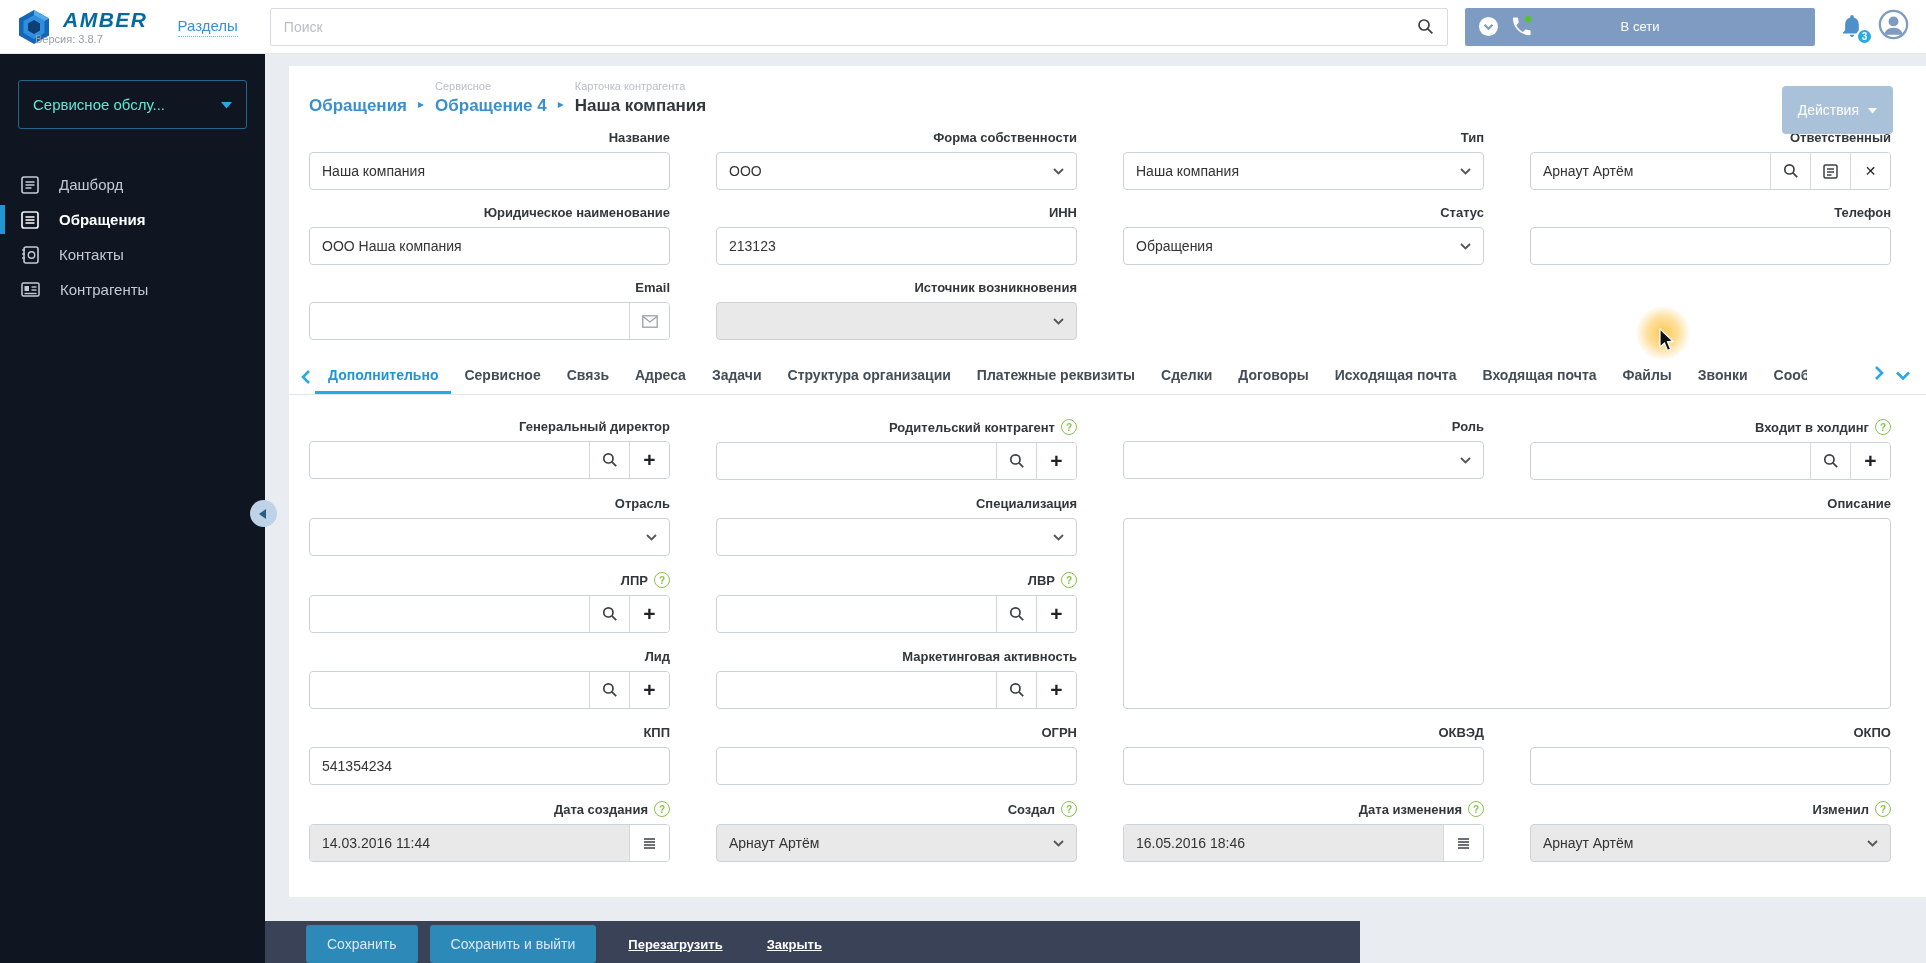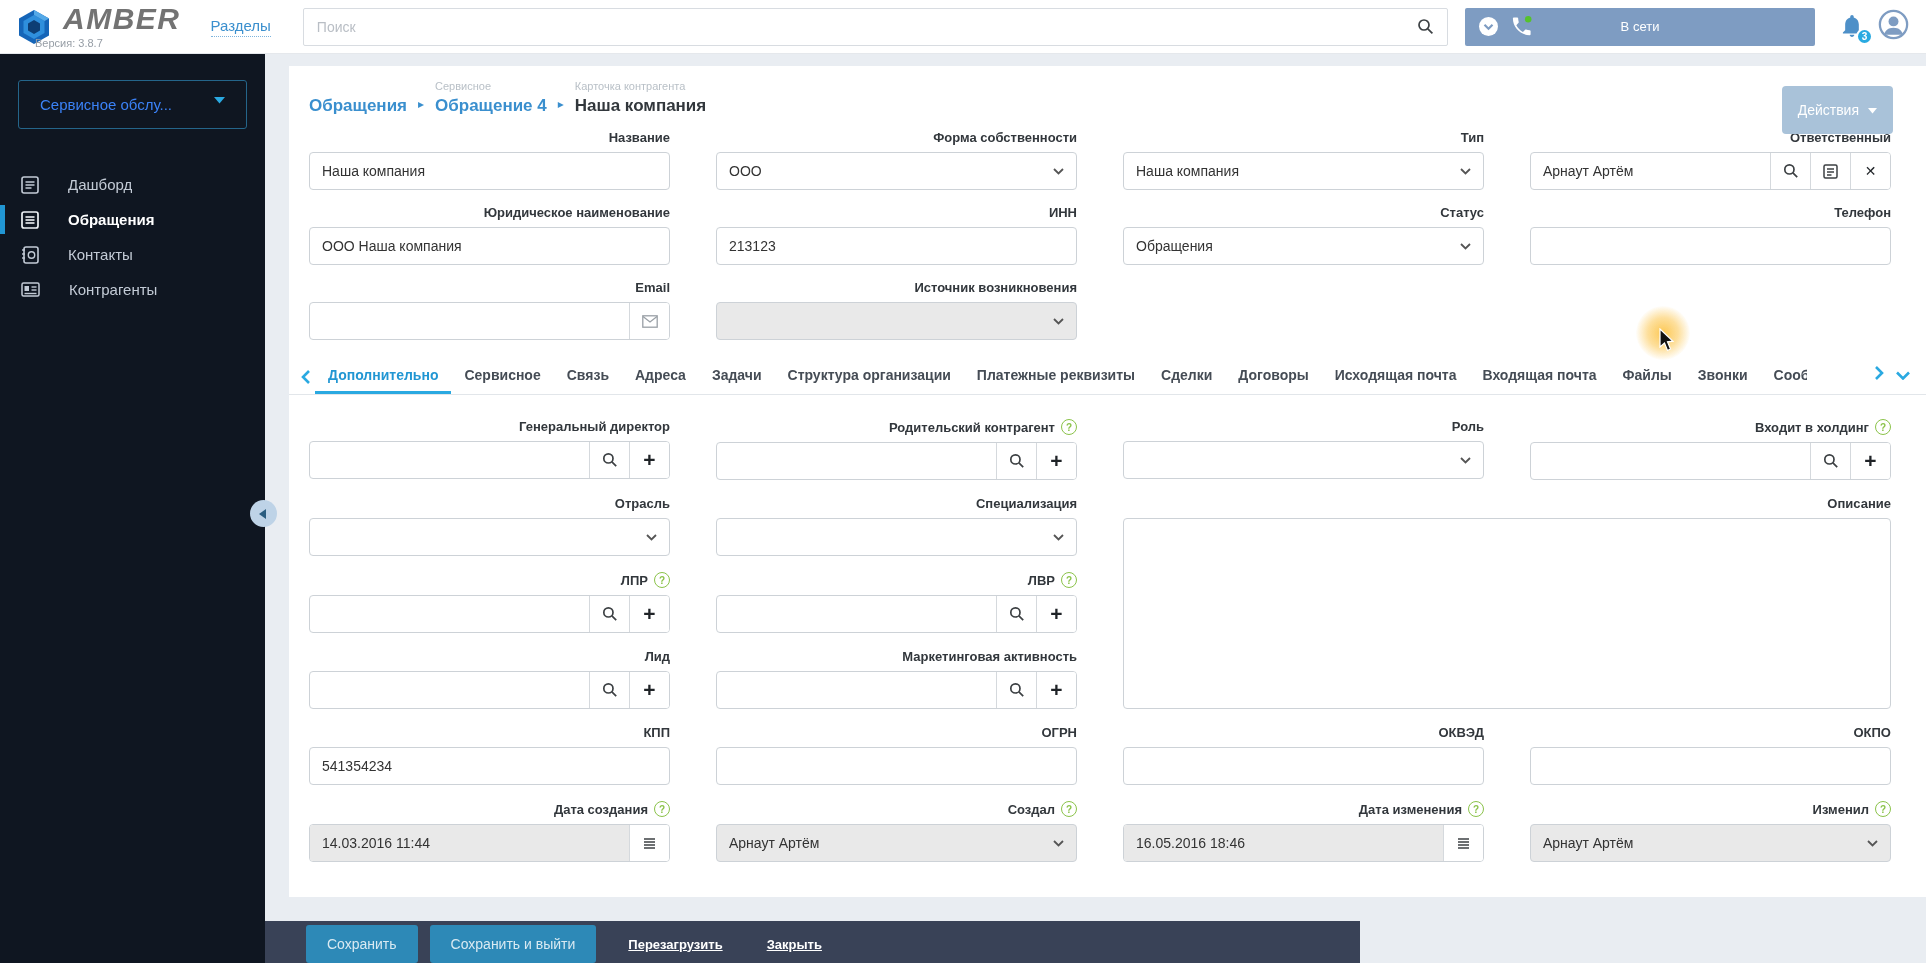--- a/index.html
+++ b/index.html
@@ -6,44 +6,44 @@
   html,body { width:1926px; height:963px; }
   body {
     font-family:"Liberation Sans","DejaVu Sans",sans-serif;
     background:#e9edf2; overflow:hidden; position:relative;
   }
   
   .topbar { height:54px; background:#fff; display:flex; align-items:center;
             padding:0 17px 0 14px; border-bottom:1px solid #e5e8ec; position:relative; z-index:5; }
   .brand { display:flex; align-items:center; gap:9px; }
   .brand-col { display:flex; flex-direction:column; }
-  .brand-name { font-size:30px; font-weight:bold; font-style:italic; color:#737373; letter-spacing:1.5px; line-height:1; }
+  .brand-name { font-size:21px; font-weight:bold; font-style:italic; color:#0369a1; letter-spacing:1.5px; line-height:1; }
   .brand-version { font-size:11px; color:#969da5; margin-top:3px; margin-left:-28px; }
   .sections-link { margin-left:30px; font-size:15px; color:#3a8fce; border-bottom:1px dotted #7db4dd; padding-bottom:2px; cursor:pointer; }
   .search-wrap { margin-left:32px; flex:1; height:38px; border:1px solid #d8dce1; border-radius:2px;
                  display:flex; align-items:center; padding:0 13px; background:#fff; }
   .search-wrap input { flex:1; border:none; outline:none; font-size:14px; color:#333; font-family:inherit; }
   .search-wrap input::placeholder { color:#b9bec5; }
   .presence-bar { margin-left:17px; width:350px; height:38px; background:#7e9cc2; border-radius:2px;
                   position:relative; display:flex; align-items:center; justify-content:center; cursor:pointer; }
   .presence-icons { position:absolute; left:13px; display:flex; align-items:center; gap:11px; }
   .presence-text { color:#fff; font-size:13px; }
   .bell-wrap { margin-left:24px; position:relative; cursor:pointer; width:27px; height:30px; }
   .bell-badge { position:absolute; right:-7px; bottom:-3px; width:17px; height:17px; border-radius:50%;
                 background:#29aae1; border:2px solid #fff; color:#fff; font-size:10px; font-weight:bold;
                 display:flex; align-items:center; justify-content:center; }
   .avatar { margin-left:12px; cursor:pointer; }
   
   .app { display:flex; height:909px; position:relative; }
   .sidebar { width:265px; background:#0f1621; flex-shrink:0; }
-  .workspace { margin:26px 18px 0; border:1px solid #24658a; border-radius:3px; padding:15px 21px;
-               display:flex; justify-content:space-between; color:#3b82f6;
+  .workspace { margin:26px 18px 0; border:1px solid #24658a; border-radius:3px; padding:15px 14px;
+               display:flex; align-items:center; justify-content:space-between; color:#5eead4;
                font-size:15px; cursor:pointer; }
   .nav { margin-top:38px; }
-  .nav-item { height:35px; display:flex; align-items:center; gap:29px; padding-left:21px;
+  .nav-item { height:35px; display:flex; align-items:center; gap:20px; padding-left:21px;
               color:#c3cbd6; font-size:15px; position:relative; cursor:pointer; }
   .nav-item.active { color:#fff; font-weight:bold; }
   .nav-item.active::before { content:""; position:absolute; left:0; top:3px; bottom:3px; width:5px; background:#2196d3; }
   .main { flex:1; display:flex; flex-direction:column; background:#e9edf2; min-width:0; }
   .card { background:#fff; margin:12px 0 0 24px; flex:1; padding:10px 35px 0 20px; position:relative; overflow:hidden; }
   
   .breadcrumb { display:flex; align-items:flex-end; gap:11px; padding-top:4px; }
   .crumb { display:flex; flex-direction:column; }
   .crumb-top { font-size:11px; color:#b9c0c7; margin-bottom:3px; min-height:13px; white-space:nowrap; }
   .crumb-label { font-size:17px; font-weight:600; white-space:nowrap; }

